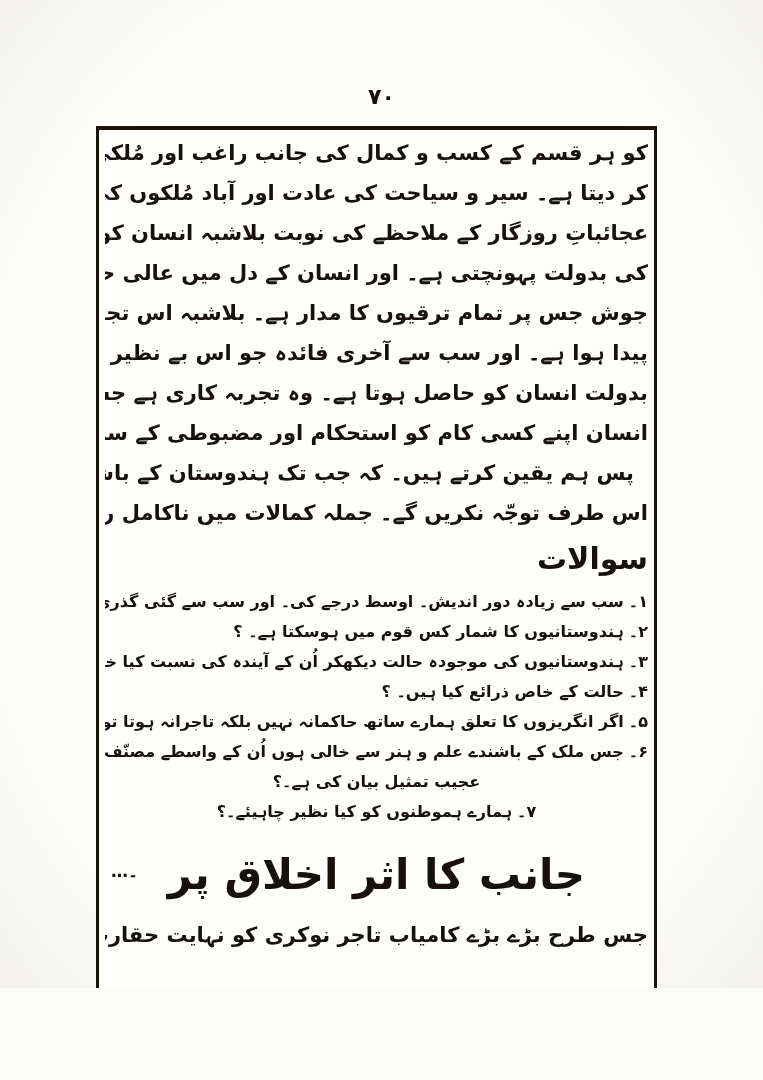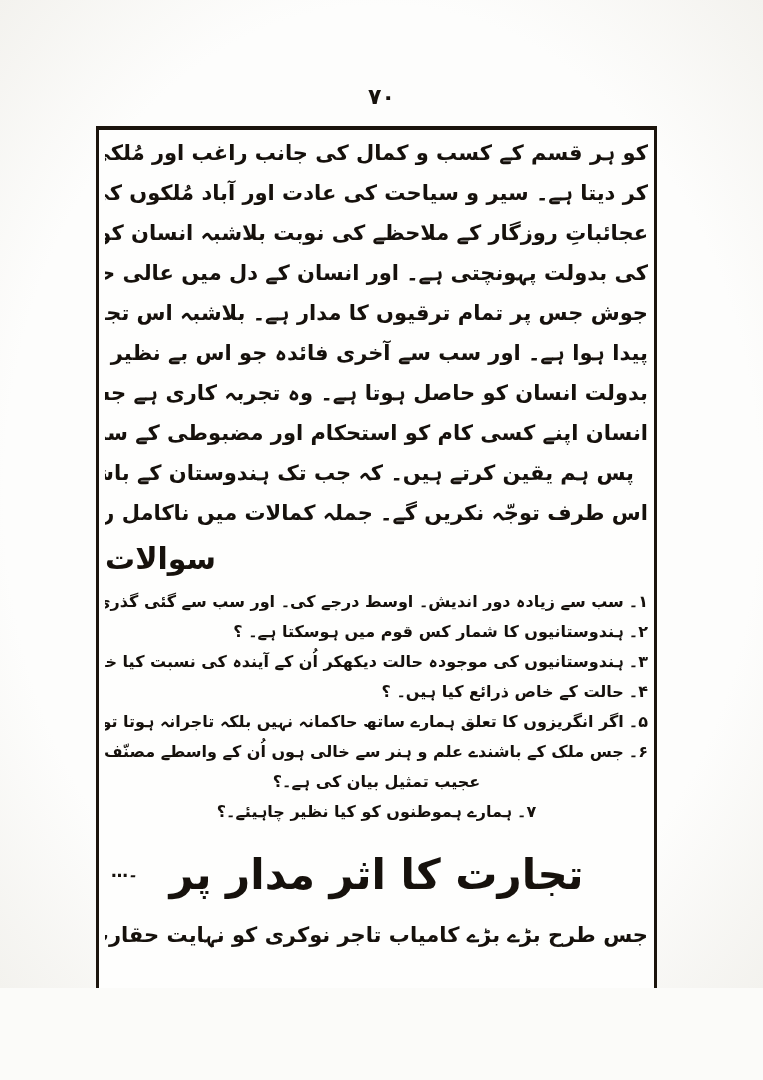--- a/index.html
+++ b/index.html
@@ -40,21 +40,21 @@
     line-height:40px;
     height:40px;
     overflow:hidden;
     white-space:nowrap;
     text-align:justify;
     text-align-last:justify;
   }
   .bt-line.short { text-align:right; text-align-last:right; padding-right:14px; }
   
   .q-heading {
-    text-align:left;
+    text-align:right;
     font-size:30px;
     font-weight:bold;
     height:48px;
     line-height:48px;
     margin-top:2px;
     overflow:hidden;
   }
   .questions { margin-top:4px; }
   .q-line {
     font-size:16px;
@@ -155,19 +155,19 @@
       <div class="q-line q-center">عجیب تمثیل بیان کی ہے۔؟</div>
 
       <div class="q-line q-center">
         <span class="q-num">۷۔</span><span>ہمارے ہموطنوں کو کیا نظیر چاہیئے۔؟</span>
       </div>
 
     </div>
 
     <div class="section-title-block">
       <span class="title-dots">…۔</span>
-      <div class="section-title">تجارت کا اثر مدار پر</div>
+      <div class="section-title">جانب کا اثر اخلاق پر</div>
     </div>
 
     <div class="footer-line">جس طرح بڑے بڑے کامیاب تاجر نوکری کو نہایت حقارت</div>
 
   </div>
 </div>
 
 </body></html>

